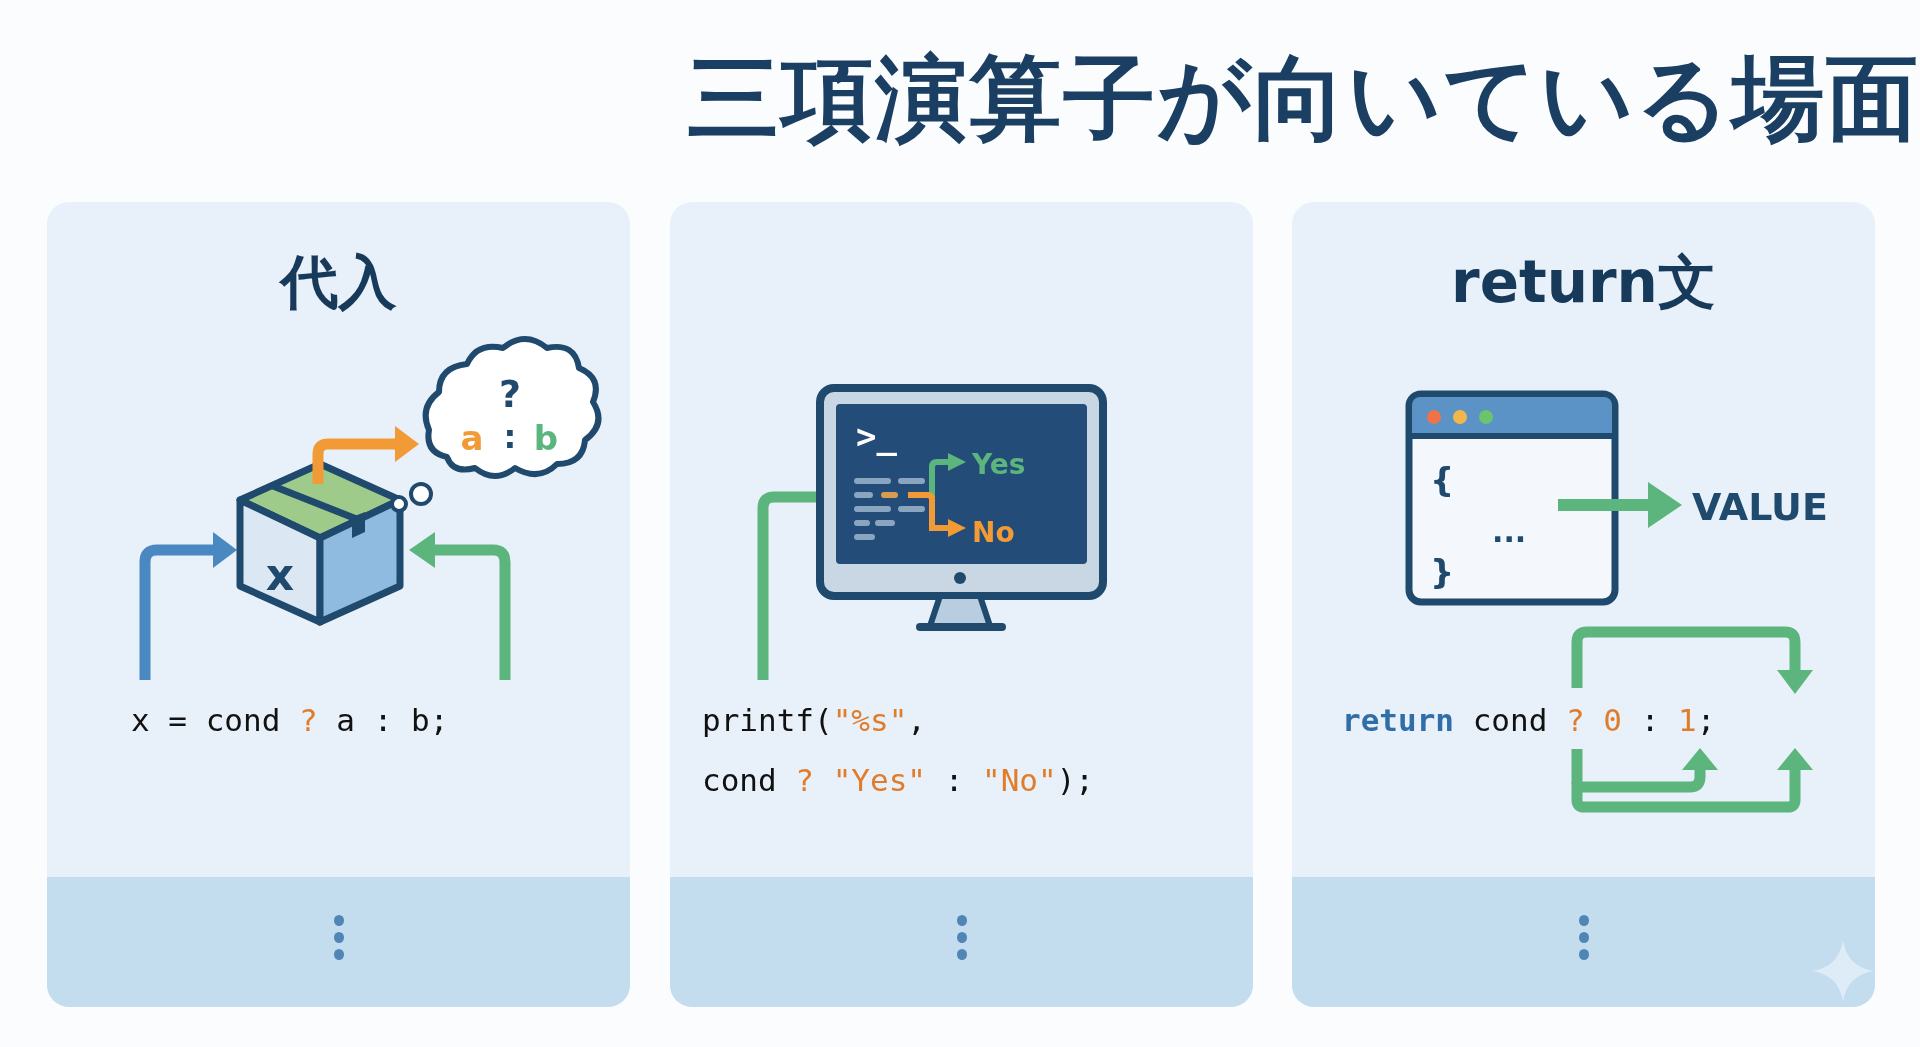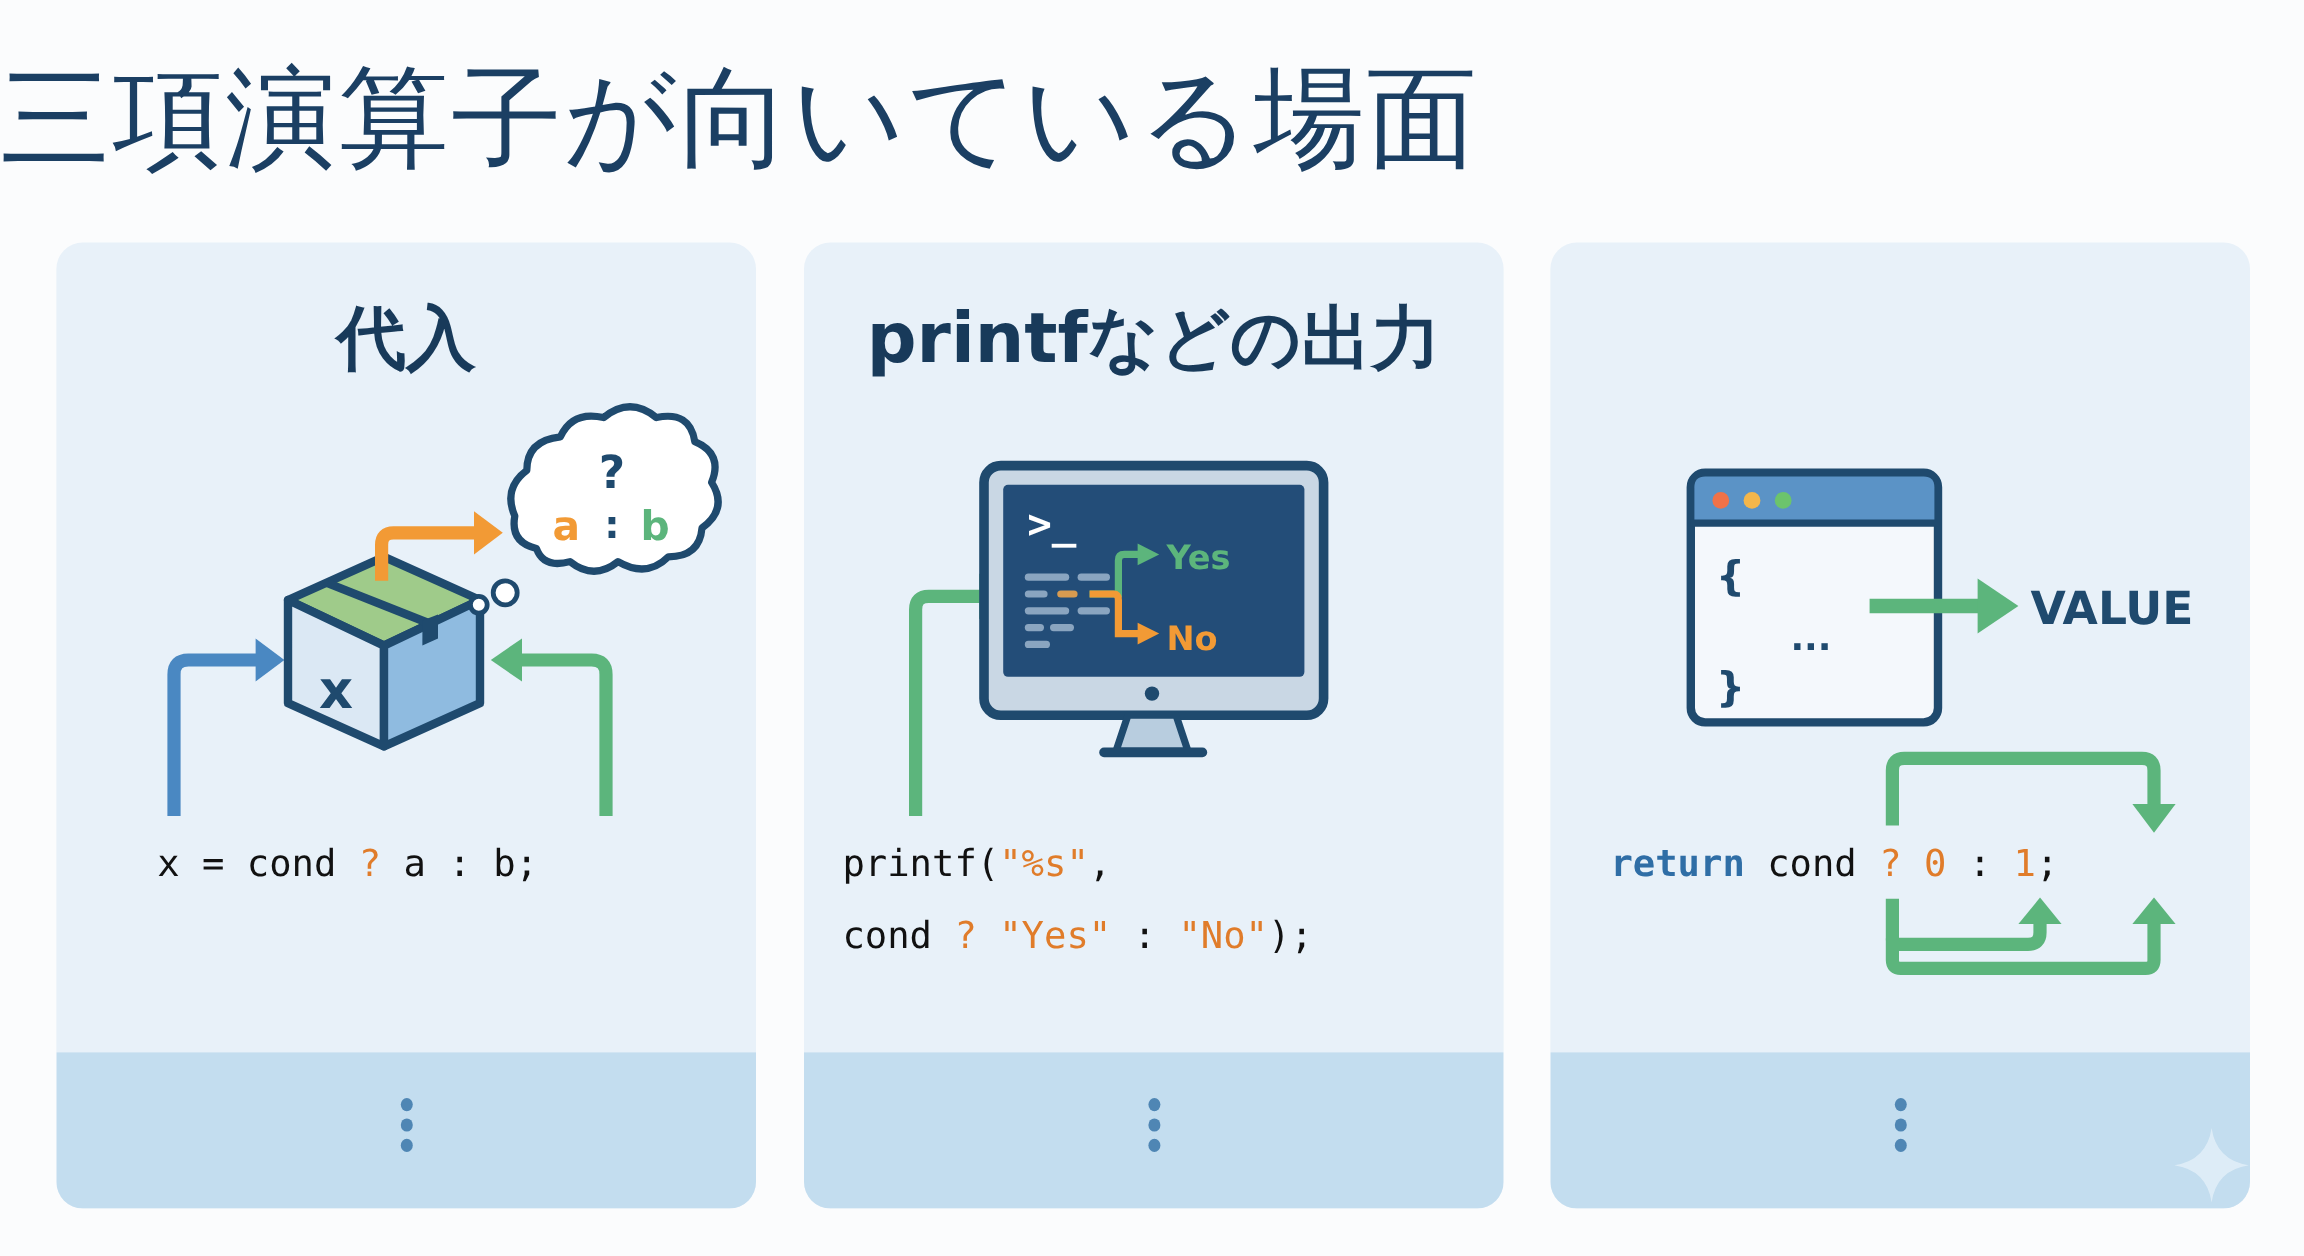--- a/index.html
+++ b/index.html
@@ -4,21 +4,21 @@
 <style>
   html, body { margin: 0; padding: 0; }
   body {
     width: 1920px; height: 1047px; overflow: hidden;
     background: #fbfcfd;
     font-family: "DejaVu Sans", "Liberation Sans", sans-serif;
     position: relative;
   }
   .title {
     position: absolute; left: 0; top: 44px; width: 1920px;
-    text-align: left; font-size: 92px; font-weight: normal;
+    text-align: right; font-size: 92px; font-weight: bold;
     color: #1b3f63; letter-spacing: 2px; line-height: 110px;
   }
   .card {
     position: absolute; top: 202px; width: 583px; height: 805px;
     background: #e8f1f9; border-radius: 22px; overflow: hidden;
   }
   .card-heading {
     position: absolute; left: 0; top: 40px; width: 100%;
     text-align: center; font-size: 58px; font-weight: bold;
     color: #183a5a; line-height: 80px;
@@ -94,21 +94,20 @@
   <div class="card-footer">
     <div class="more-dots">
         <span></span>
         <span></span>
         <span></span>
       </div>
   </div>
 </div>
 
 <div class="card" style="left:670px;">
-  <div class="card-heading">printfなどの出力</div>
 
   <svg class="illus" width="583" height="680">
 
     <g>
       <path d="M93 478 V306 Q93 295 104 295 H150" fill="none" stroke="#5cb57c" stroke-width="11"></path>
       <polygon points="146,276 172,295 146,314" fill="#5cb57c"></polygon>
     </g>
 
     <g>
       <rect x="150" y="186" width="283" height="208" rx="14" fill="#c9d7e4" stroke="#1f4a6e" stroke-width="8"></rect>
@@ -146,20 +145,21 @@
   <div class="card-footer">
     <div class="more-dots">
         <span></span>
         <span></span>
         <span></span>
       </div>
   </div>
 </div>
 
 <div class="card" style="left:1292px;">
+  <div class="card-heading">return文</div>
 
   <svg class="illus" width="583" height="680">
 
     <g>
       <rect x="117" y="192" width="206" height="208" rx="12" fill="#f4f8fc" stroke="#1f4a6e" stroke-width="7"></rect>
       <path d="M120 233 V204 Q120 195 129 195 H311 Q320 195 320 204 V233 Z" fill="#5b93c6"></path>
       <line x1="117" y1="234" x2="323" y2="234" stroke="#1f4a6e" stroke-width="6"></line>
       <circle cx="142" cy="215" r="7" fill="#f07248"></circle>
       <circle cx="168" cy="215" r="7" fill="#f4b64a"></circle>
       <circle cx="194" cy="215" r="7" fill="#6cc46c"></circle>

